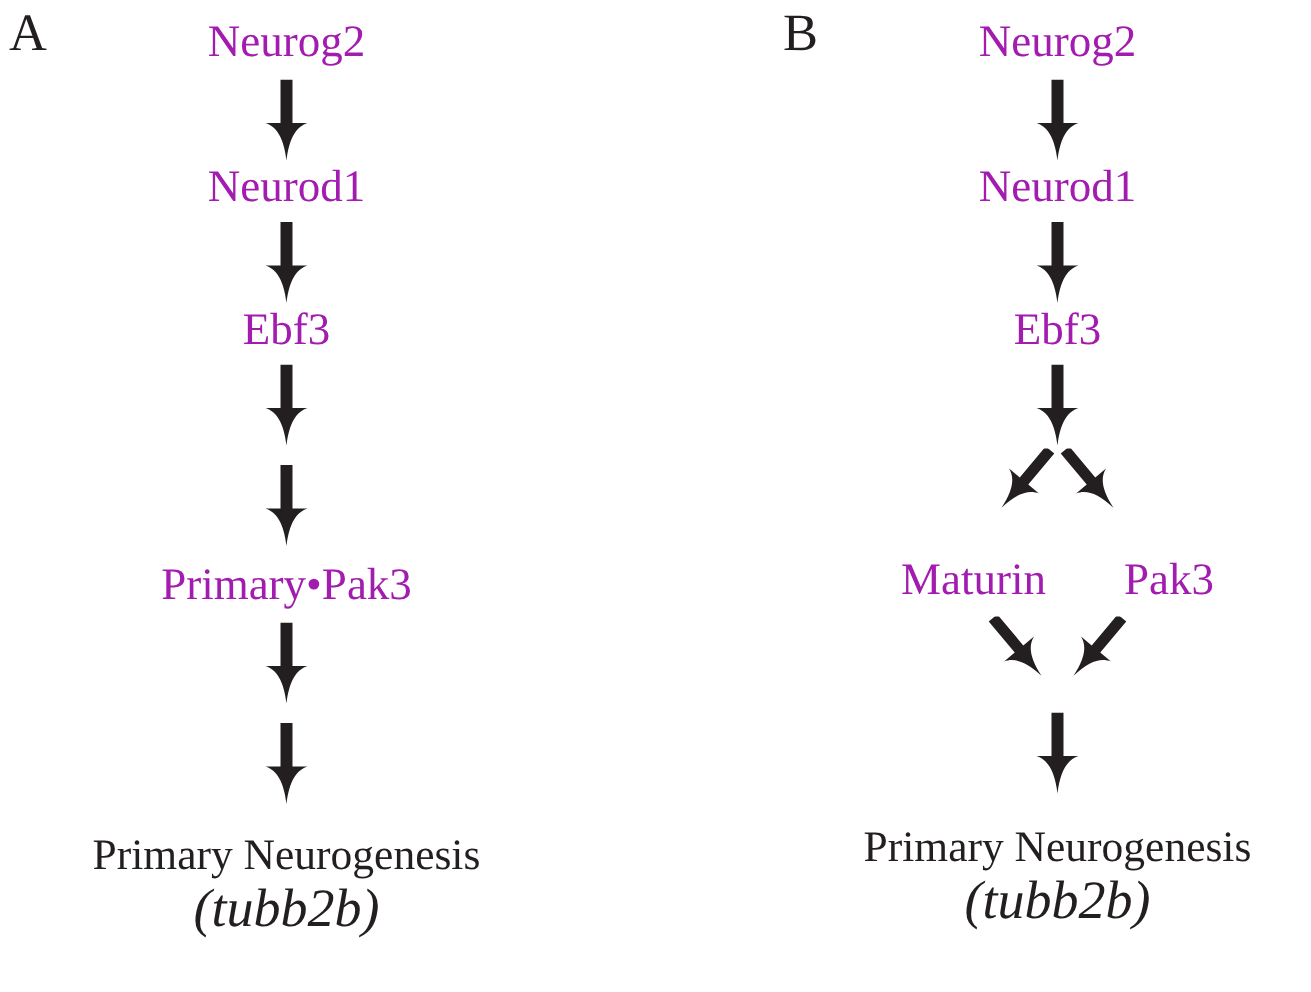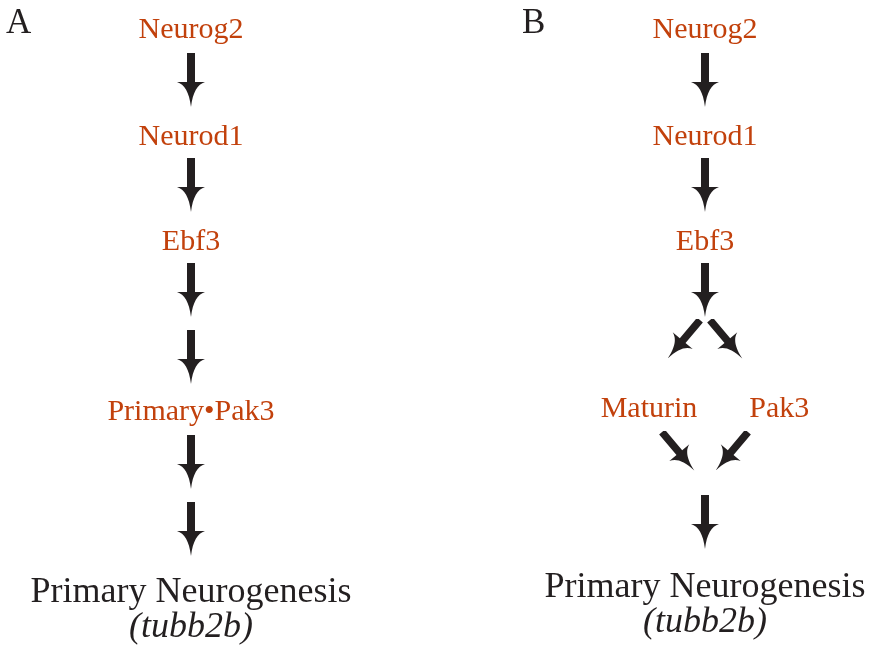--- a/index.html
+++ b/index.html
@@ -28,47 +28,47 @@
     font-size: 35px;
     line-height: 1.05;
     color: #231f20;
   }
   .label-a { left: 6px; }
   .label-b { left: 522px; }
   .node {
     font-size: 30px;
     line-height: 35px;
     white-space: nowrap;
-    color: #c2410c;
+    color: #a21caf;
   }
   .node-row {
     display: flex;
     flex-direction: row;
     align-items: flex-end;
     column-gap: 52px;
   }
   .outcome-title {
-    font-size: 36px;
+    font-size: 29px;
     line-height: 35px;
     white-space: nowrap;
   }
   .outcome-gene {
     font-size: 36px;
     line-height: 35px;
     font-style: italic;
     white-space: nowrap;
   }
   svg.arrow { display: block; }
   .ink { fill: #231f20; }
   .mt0  { margin-top: 0; }
   .mt2  { margin-top: 2px; }
   .mt6  { margin-top: 6px; }
   .mt7  { margin-top: 7px; }
   .mt8  { margin-top: 8px; }
-  .mt10 { margin-top: 10px; }
+  .mt10 { }
   .mt13 { margin-top: 13px; }
   .mt16 { margin-top: 16px; }
   .mt17 { margin-top: 17px; }
   .mt19 { margin-top: 19px; }
   .mt22 { margin-top: 22px; }
   .defs-holder { position: absolute; width: 0; height: 0; overflow: hidden; }
 </style>
 </head>
 <body>
 

